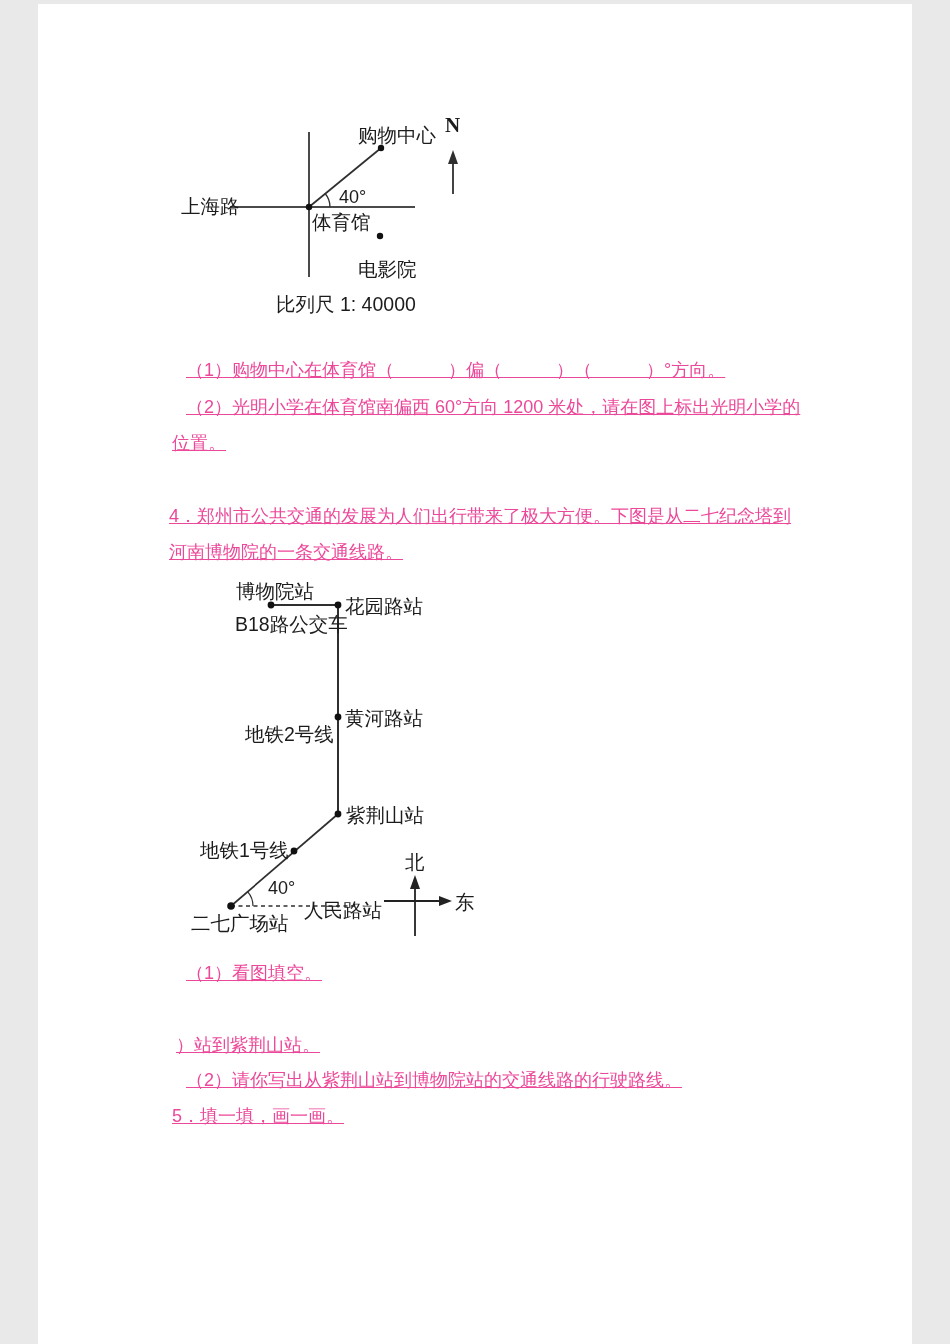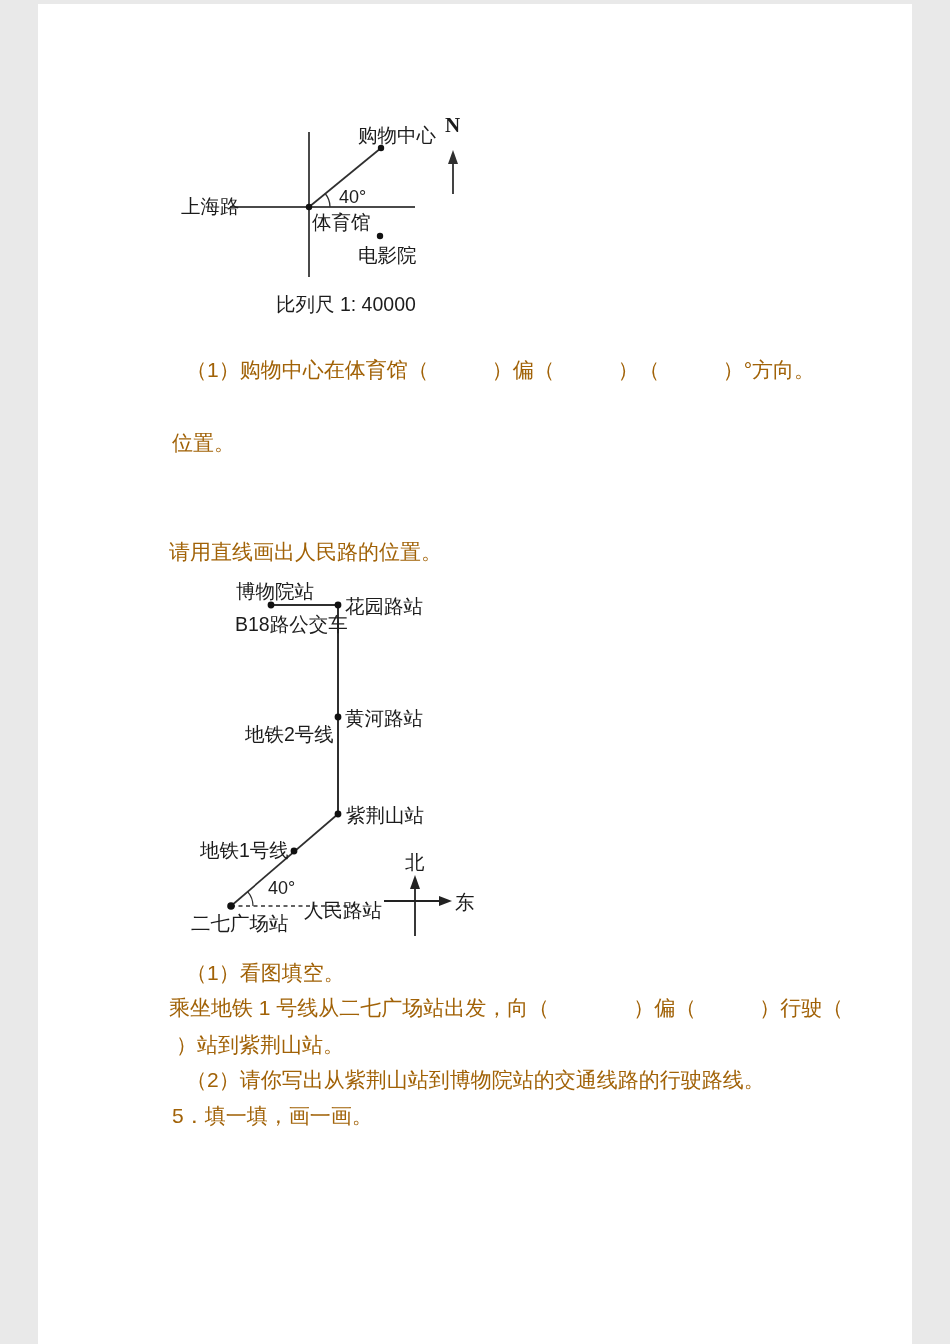--- a/index.html
+++ b/index.html
@@ -7,24 +7,25 @@
     position:relative;
     width:874px; height:1344px;
     margin:4px auto;
     background:#ffffff;
     font-family:"Liberation Sans","DejaVu Sans",sans-serif;
     color:#1c1c1c;
     overflow:hidden;
   }
   .line {
     position:absolute;
-    font-size:21px;
+    font-size:18px;
     line-height:24px;
     white-space:pre;
-    color:#a16207;
+    color:#ec4899;
+    text-decoration:underline;
   }
   .dlabel {
     position:absolute;
     font-size:19.5px;
     line-height:21px;
     white-space:pre;
     color:#1c1c1c;
   }
   .angle-label { font-size:18px;text-align:right; }
   .north-letter {
@@ -72,28 +73,29 @@
       <line x1="346" y1="897" x2="404" y2="897" stroke="#222222" stroke-width="1.8"></line>
       <polygon points="414,897 401,892 401,902" fill="#222222"></polygon>
     </g>
   </svg>
 
   <div class="dlabel" style="left:320px; top:121px;">购物中心</div>
   <div class="dlabel north-letter" style="left:407px; top:111px;">N</div>
   <div class="dlabel angle-label" style="left:301px; top:183px;">40°</div>
   <div class="dlabel" style="left:143px; top:192px;">上海路</div>
   <div class="dlabel" style="left:274px; top:208px;">体育馆</div>
-  <div class="dlabel" style="left:320px; top:241px;">电影院</div>
+  <div class="dlabel" style="left:320px; top:255px;">电影院</div>
   <div class="dlabel" style="left:238px; top:290px;">比列尺 1: 40000</div>
 
   <div class="line" style="left:148px; top:354px;">（1）购物中心在体育馆（　　　）偏（　　　）（　　　）°方向。</div>
+  <div class="line" style="left:148px; top:391px;">（2）光明小学在体育馆南偏西 60°方向 1200 米处，请在图上标出光明小学的</div>
   <div class="line" style="left:134px; top:427px;">位置。</div>
-  <div class="line" style="left:131px; top:536px;">请用直线画出人民路的位置。</div>
+  <div class="line" style="left:131px; top:500px;">4．郑州市公共交通的发展为人们出行带来了极大方便。下图是从二七纪念塔到</div>
+  <div class="line" style="left:131px; top:536px;">河南博物院的一条交通线路。</div>
   <div class="line" style="left:148px; top:957px;">（1）看图填空。</div>
-  <div class="line" style="left:131px; top:992px;">乘坐地铁 1 号线从二七广场站出发，向（　　　　）偏（　　　）行驶（</div>
   <div class="line" style="left:138px; top:1029px;">）站到紫荆山站。</div>
   <div class="line" style="left:148px; top:1064px;text-align:right;">（2）请你写出从紫荆山站到博物院站的交通线路的行驶路线。</div>
   <div class="line" style="left:134px; top:1100px;">5．填一填，画一画。</div>
 
   <div class="dlabel" style="left:198px; top:577px;">博物院站</div>
   <div class="dlabel" style="left:307px; top:592px;">花园路站</div>
   <div class="dlabel" style="left:197px; top:610px;">B18路公交车</div>
   <div class="dlabel" style="left:207px; top:720px;">地铁2号线</div>
   <div class="dlabel" style="left:307px; top:704px;">黄河路站</div>
   <div class="dlabel" style="left:308px; top:801px;">紫荆山站</div>

